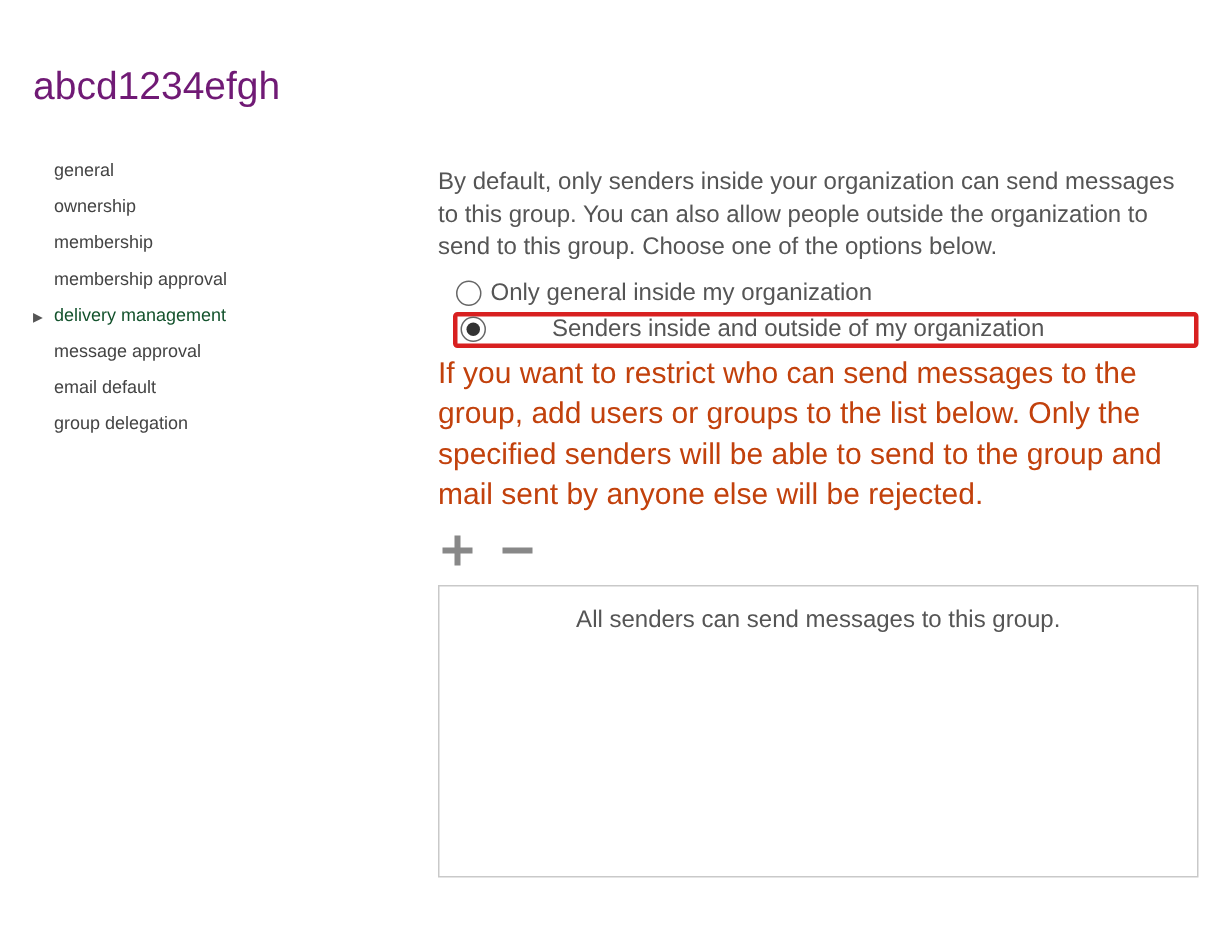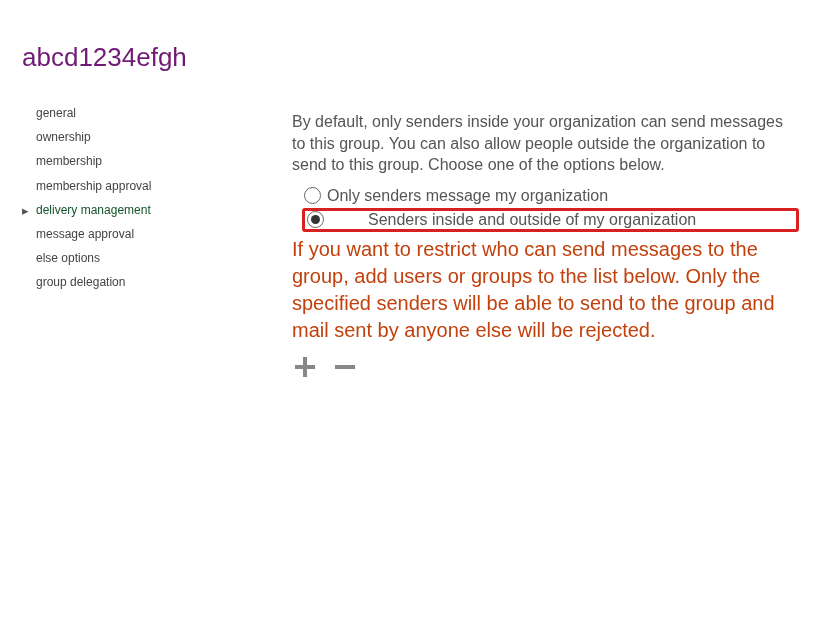--- a/index.html
+++ b/index.html
@@ -118,31 +118,31 @@
 <div class="page-title">abcd1234efgh</div>
 
 <div class="layout">
   <nav class="sidebar">
     <div class="sidebar-item"><span>general</span></div>
     <div class="sidebar-item"><span>ownership</span></div>
     <div class="sidebar-item"><span>membership</span></div>
     <div class="sidebar-item"><span>membership approval</span></div>
     <div class="sidebar-item active"><span>delivery management</span></div>
     <div class="sidebar-item"><span>message approval</span></div>
-    <div class="sidebar-item"><span>else options</span></div>
+    <div class="sidebar-item"><span>email default</span></div>
     <div class="sidebar-item"><span>group delegation</span></div>
   </nav>
 
   <section class="main">
     <p class="description">By default, only senders inside your organization can send messages to this group. You can also allow people outside the organization to send to this group. Choose one of the options below.</p>
 
     <div class="radio-group">
       <div class="radio-row">
         <span class="radio-outer"></span>
-        <span>Only senders message my organization</span>
+        <span>Only general inside my organization</span>
       </div>
       <div class="radio-row selected highlight">
         <span class="radio-outer">
             <span class="radio-inner"></span>
           </span>
         <span>Senders inside and outside of my organization</span>
       </div>
     </div>
 
     <p class="restrict-text">If you want to restrict who can send messages to the group, add users or groups to the list below. Only the specified senders will be able to send to the group and mail sent by anyone else will be rejected.</p>
@@ -154,14 +154,17 @@
             <rect x="1" y="9" width="20" height="4" fill="currentColor"></rect>
           </svg>
       </div>
       <div class="tool-btn">
         <svg width="22" height="22" viewBox="0 0 22 22">
             <rect x="1" y="9" width="20" height="4" fill="currentColor"></rect>
           </svg>
       </div>
     </div>
 
+    <div class="listbox">
+      <span>All senders can send messages to this group.</span>
+    </div>
   </section>
 </div>
 
 </body></html>

